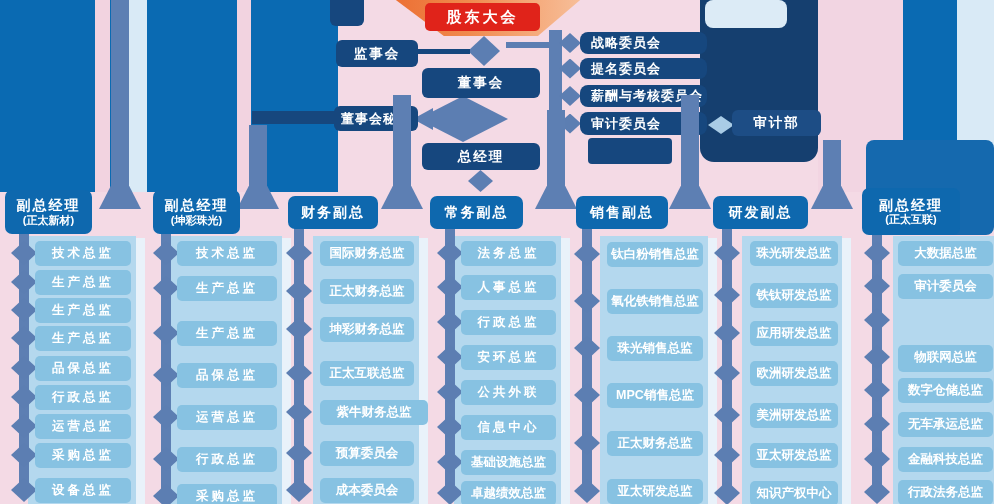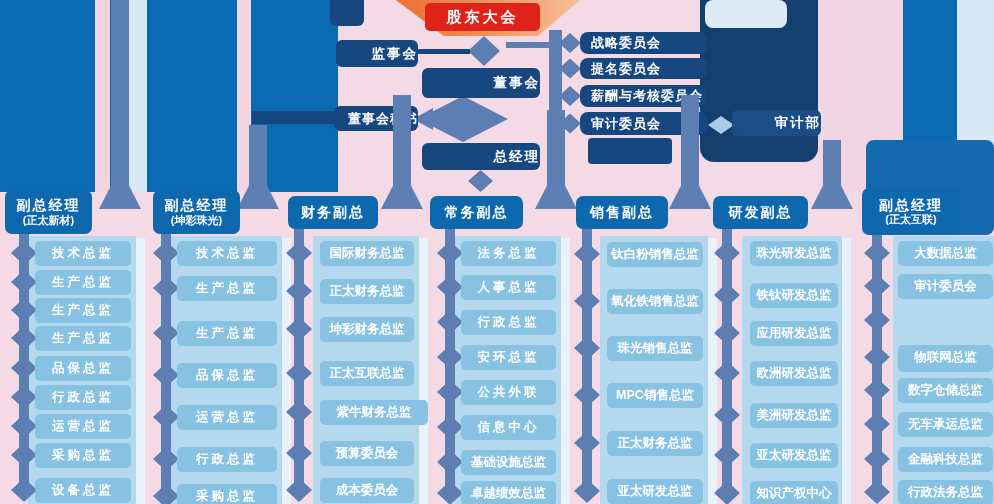--- a/index.html
+++ b/index.html
@@ -7,21 +7,21 @@
     width:994px;height:504px;position:relative;overflow:hidden;
     background:#f4dae5;
     font-family:"Liberation Sans","DejaVu Sans",sans-serif;
   }
   .abs{position:absolute;}
   .box{
     position:absolute;display:flex;align-items:center;justify-content:center;
     color:#fff;font-weight:bold;border-radius:6px;box-sizing:border-box;
     white-space:nowrap;
   }
-  .navy{background:#16477e;justify-content:flex-end;}
+  .navy{background:#16477e;}
   .red{background:#e0231a;font-size:15px;letter-spacing:3px;}
   .gov{font-size:13.5px;letter-spacing:2px;}
   .committee{justify-content:flex-start;padding-left:11px;font-size:13px;letter-spacing:1px;border-radius:8px;}
   .vp{background:#0e68ae;border-radius:7px;flex-direction:column;line-height:1.2;font-size:14px;}
   .vp .sub{font-size:11px;font-weight:bold;letter-spacing:0;}
   .dir{background:#87c2e2;border-radius:5px;font-size:12.5px;}
   .diamond{clip-path:polygon(50% 0,100% 50%,50% 100%,0 50%);background:#5c7eb2;}
   .ldiamond{clip-path:polygon(50% 0,100% 50%,50% 100%,0 50%);background:#a9cce6;}
   .pillar{background:#5d7fb3;}
   .flare{background:#5d7fb3;clip-path:polygon(28% 0,72% 0,100% 100%,0 100%);}

